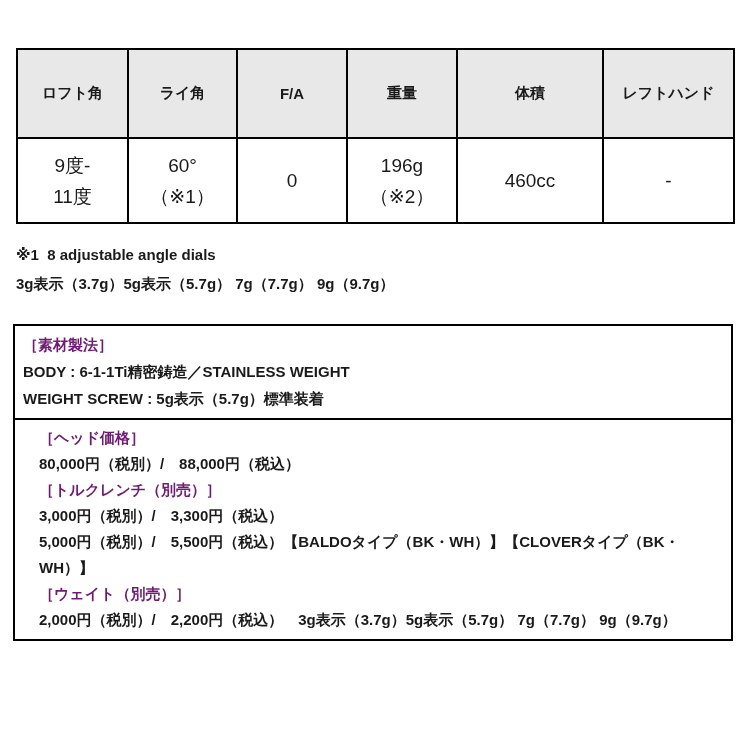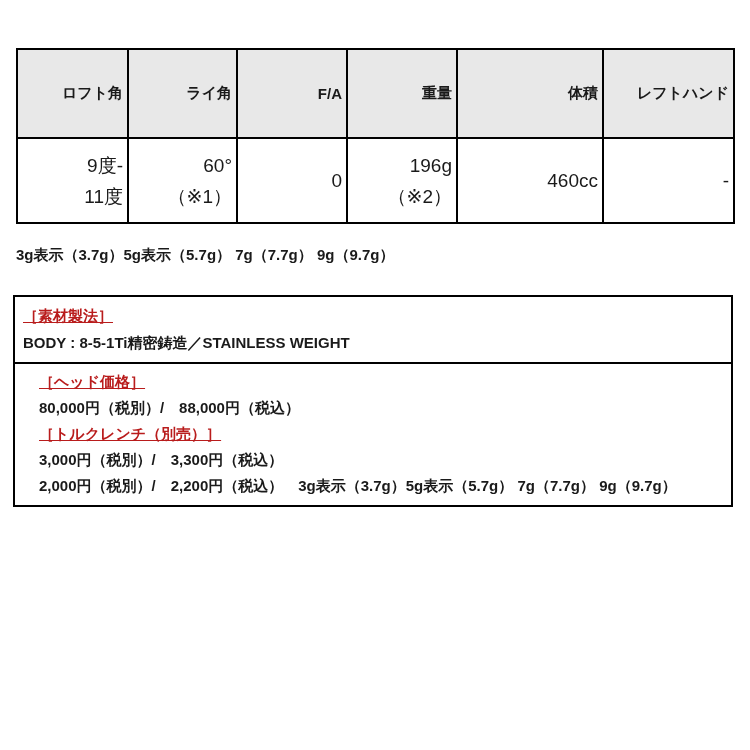--- a/index.html
+++ b/index.html
@@ -16,21 +16,21 @@
 
   
   table.spec-table {
     border-collapse: collapse;
     table-layout: fixed;
     margin: 48px 0 0 16px;
     border: 2px solid #000;
   }
   table.spec-table th, table.spec-table td {
     border: 2px solid #000;
-    text-align: right;
+    text-align: center;
     vertical-align: middle;
     padding: 0 4px;
   }
   table.spec-table th {
     background: #e8e8e8;
     font-size: 15px;
     font-weight: bold;
     height: 87px;
   }
   table.spec-table td {
@@ -54,21 +54,21 @@
   .box {
     border: 2px solid #000;
     padding: 5px 8px 6px 8px;
     font-size: 15px;
     font-weight: bold;
     box-sizing: border-box;
   }
   .box + .box { margin-top: -2px; padding-left: 24px; }
   .box-line { line-height: 27px; white-space: pre-wrap; }
   .box2 .box-line { line-height: 26px; }
-  .green-heading { color: #b91c1c; text-decoration: underline; }
+  .green-heading { color: #701a75; }
 </style>
 </head>
 <body>
 
 <div class="page">
 
   <table class="spec-table">
     <colgroup>
       <col style="width:111px">
       <col style="width:109px">
@@ -96,33 +96,37 @@
         <td>0</td>
         <td>196g
 （※2）</td>
         <td>460cc</td>
         <td>-</td>
       </tr>
     </tbody>
   </table>
 
   <div class="notes">
+    <div class="note-line">※1  8 adjustable angle dials</div>
     <div class="note-line">3g表示（3.7g）5g表示（5.7g） 7g（7.7g） 9g（9.7g）</div>
   </div>
 
   <div class="box-stack">
 
     <div class="box box1">
       <div class="box-line green-heading">［素材製法］</div>
-      <div class="box-line">BODY : 8-5-1Ti精密鋳造／STAINLESS WEIGHT</div>
+      <div class="box-line">BODY : 6-1-1Ti精密鋳造／STAINLESS WEIGHT</div>
+      <div class="box-line">WEIGHT SCREW : 5g表示（5.7g）標準装着</div>
     </div>
 
     <div class="box box2">
       <div class="box-line green-heading">［ヘッド価格］</div>
       <div class="box-line">80,000円（税別）/　88,000円（税込）</div>
       <div class="box-line green-heading">［トルクレンチ（別売）］</div>
       <div class="box-line">3,000円（税別）/　3,300円（税込）</div>
+      <div class="box-line">5,000円（税別）/　5,500円（税込）【BALDOタイプ（BK・WH）】【CLOVERタイプ（BK・WH）】</div>
+      <div class="box-line green-heading">［ウェイト（別売）］</div>
       <div class="box-line">2,000円（税別）/　2,200円（税込）　3g表示（3.7g）5g表示（5.7g） 7g（7.7g） 9g（9.7g）</div>
     </div>
 
   </div>
 
 </div>
 
 </body></html>

